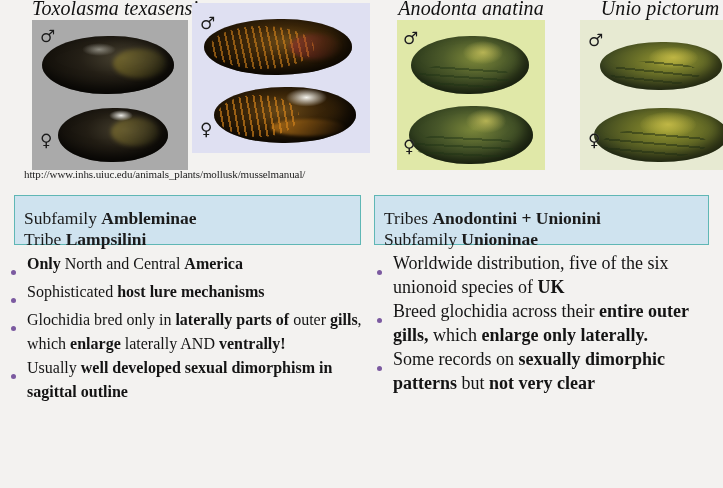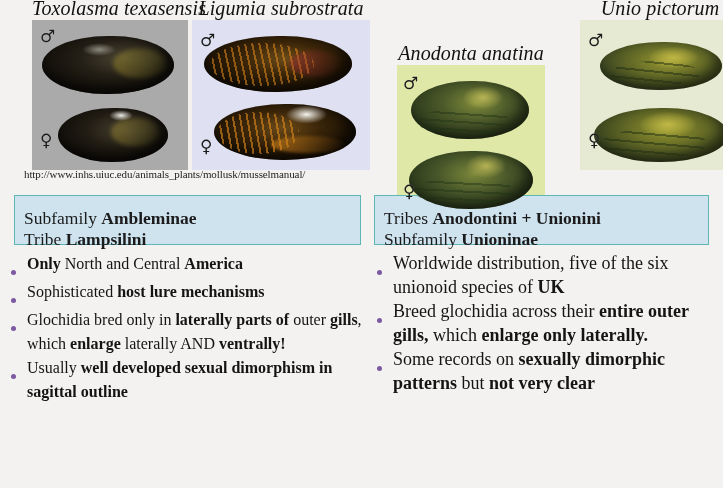--- a/index.html
+++ b/index.html
@@ -165,21 +165,20 @@
         <div class="band" style="left:48%; top:18%; width:44%; height:52%;
                     background:linear-gradient(110deg, rgba(160,140,50,.5), rgba(60,70,20,.12));
                     filter:blur(2px);"></div>
         <div class="band" style="left:46%; top:4%; width:22%; height:20%;
                     background:radial-gradient(ellipse, rgba(255,255,250,.9), rgba(255,255,250,0) 70%);"></div>
       </div>
     </div>
   </div>
 
   <div class="specimen" style="left:192px; width:178px;">
-    <div class="specimen-title">Ligumia subrostrata</div>
     <div class="specimen-photo" style="width:178px; height:150px; background:#dfe0f2;">
       <div class="sex-mark" style="left:8px; top:12px;">♂</div>
       <div class="sex-mark" style="left:8px; top:118px;">♀</div>
       <div class="shell" style="left:12px; top:16px; width:148px; height:56px;
                   background:radial-gradient(ellipse at 55% 40%, #6b4a18 0%, #3a2509 35%, #1a1105 70%, #0d0904 100%);
                   box-shadow: inset -8px -6px 14px rgba(0,0,0,.6);">
         <div class="band" style="left:4%; top:12%; width:70%; height:78%;
                     background:repeating-linear-gradient(78deg, rgba(224,138,28,.55) 0 2px, rgba(0,0,0,0) 2px 7px);"></div>
         <div class="band" style="left:58%; top:26%; width:34%; height:46%;
                     background:linear-gradient(100deg, rgba(170,40,60,.45), rgba(40,20,10,.1));
@@ -192,21 +191,21 @@
                     background:repeating-linear-gradient(80deg, rgba(224,138,28,.6) 0 2px, rgba(0,0,0,0) 2px 7px);"></div>
         <div class="band" style="left:50%; top:2%; width:30%; height:34%;
                     background:radial-gradient(ellipse, rgba(255,255,250,.95), rgba(255,255,250,0) 68%);"></div>
         <div class="band" style="left:40%; top:58%; width:52%; height:30%;
                     background:linear-gradient(95deg, rgba(222,140,30,.6), rgba(60,30,10,.1));
                     filter:blur(1.5px);"></div>
       </div>
     </div>
   </div>
 
-  <div class="specimen" style="left:397px; width:148px;margin-top:45px;">
+  <div class="specimen" style="left:397px; width:148px;">
     <div class="specimen-title">Anodonta anatina</div>
     <div class="specimen-photo" style="width:148px; height:150px; background:#e0e8a8;">
       <div class="sex-mark" style="left:6px; top:10px;">♂</div>
       <div class="sex-mark" style="left:6px; top:118px;">♀</div>
       <div class="shell" style="left:14px; top:16px; width:118px; height:58px;
                   background:radial-gradient(ellipse at 55% 38%, #7f8a3a 0%, #4c5a2a 36%, #2c3a1c 72%, #1d2a14 100%);
                   box-shadow: inset -7px -6px 12px rgba(0,0,0,.5);">
         <div class="band" style="left:44%; top:8%; width:34%; height:40%;
                     background:radial-gradient(ellipse, rgba(196,190,90,.85), rgba(120,130,50,0) 72%);"></div>
         <div class="band" style="left:6%; top:46%; width:78%; height:48%;

